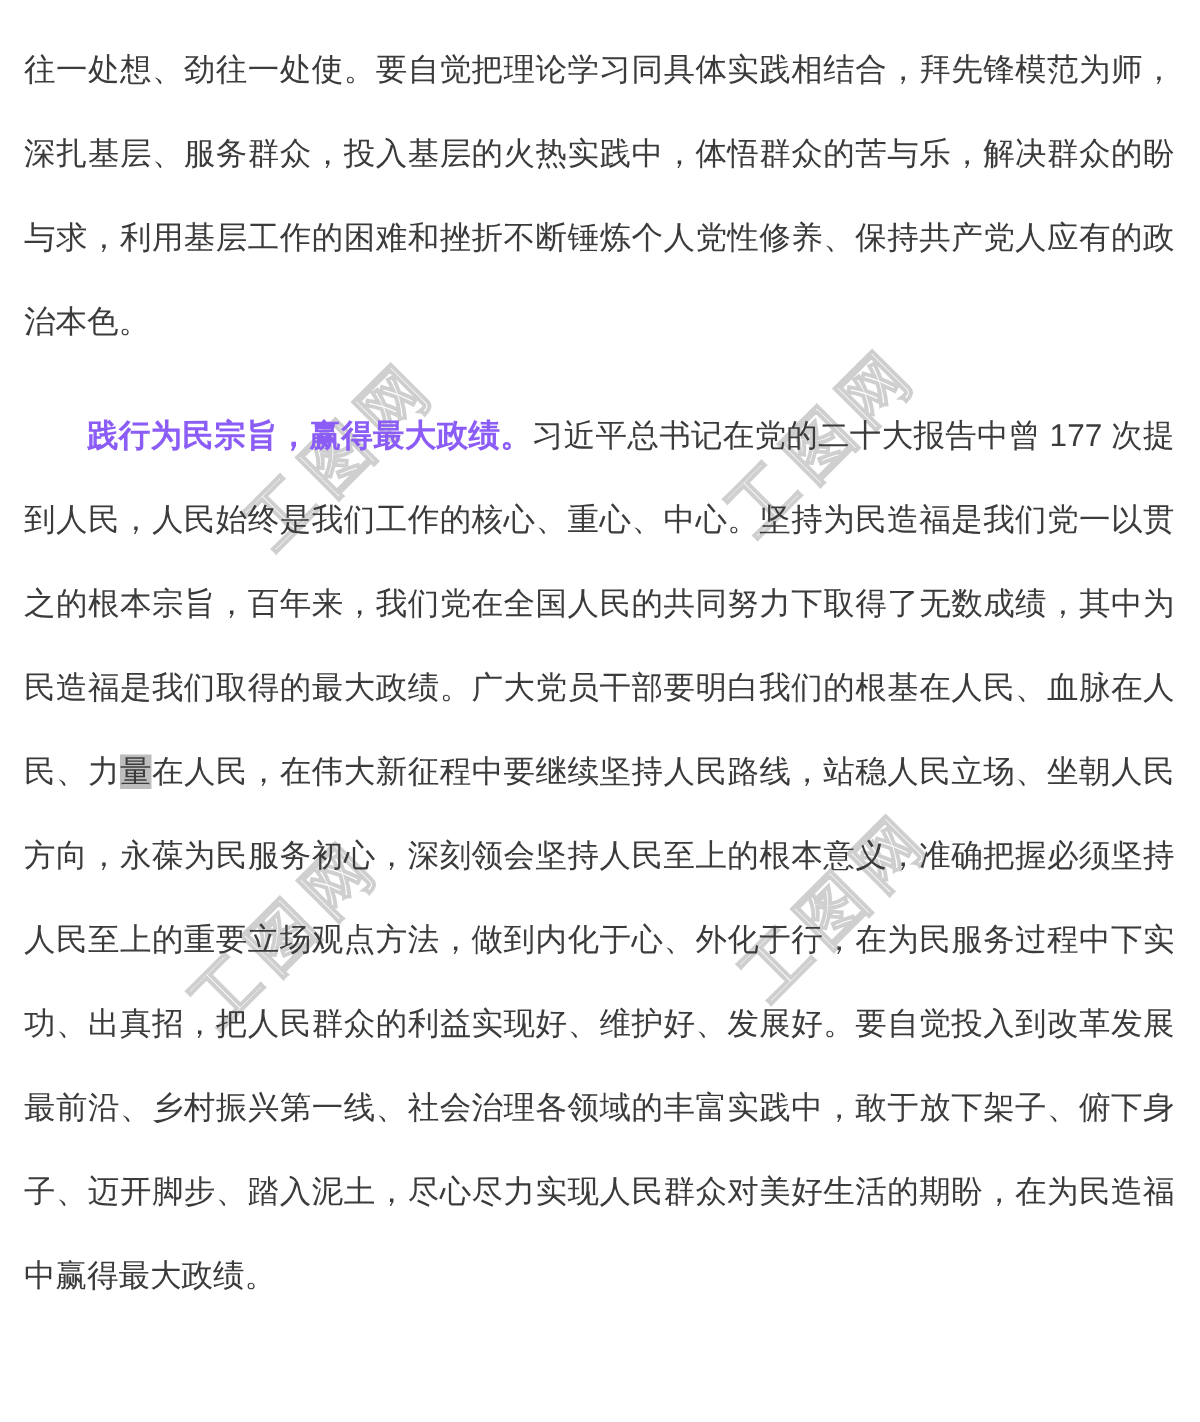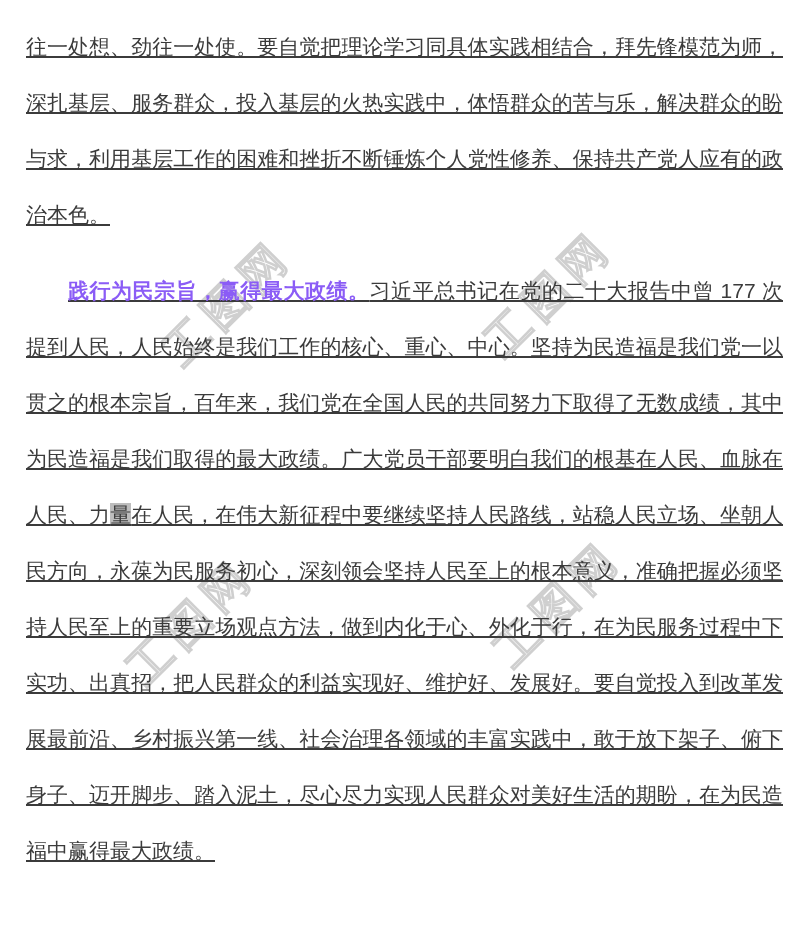--- a/index.html
+++ b/index.html
@@ -20,21 +20,21 @@
     left: 14px;
     right: 17px;
     top: 19px;
     z-index: 2;
     color: #3b3b3b;
     font-size: 21px;
     line-height: 56px;
     text-align: justify;
     text-align-last: left;
   }
-  .para { margin: 0 0 20px 12px; text-decoration: underline; }
+  .para { margin: 0 0 20px 2px; }
   .para-indent { text-indent: 2em; }
   .lead { font-weight: bold; color: #8b5cf6; }
   .hl { background: #bdbdbd; }
   .wm {
     position: absolute;
     z-index: 1;
     transform: translate(-50%, -50%) rotate(-45deg);
     font-size: 44px;
     font-weight: bold;
     letter-spacing: 8px;

